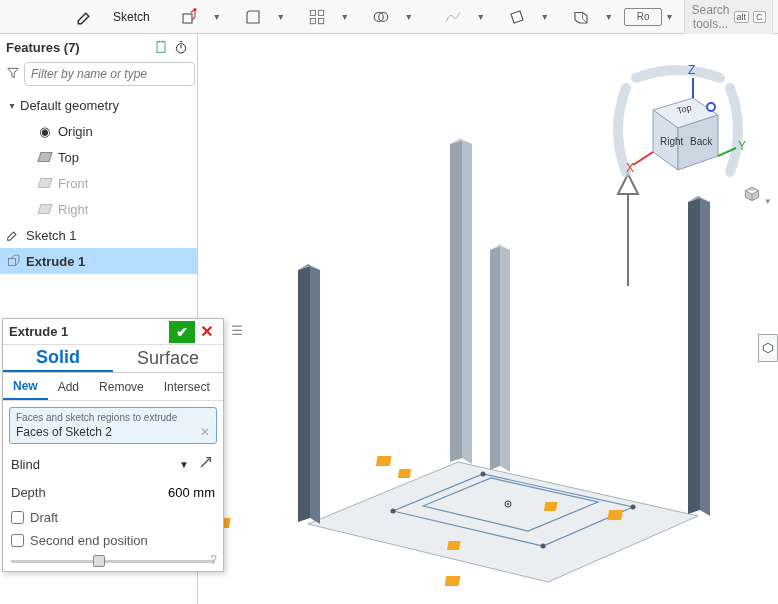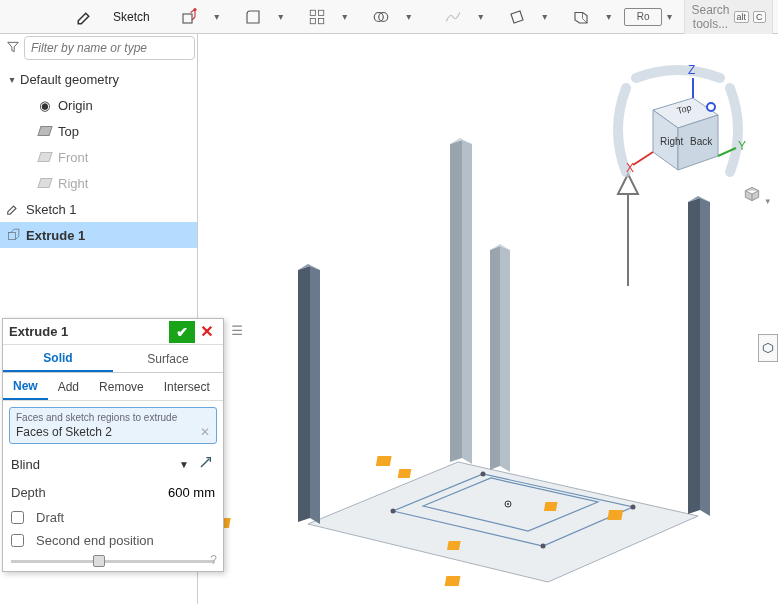--- a/index.html
+++ b/index.html
@@ -44,35 +44,35 @@
 .bold { font-weight: bold; }
 
 
 .dialog { position: absolute; left: 2px; top: 318px; width: 222px; background: #fff; border: 1px solid #bbb; box-shadow: 2px 2px 6px rgba(0,0,0,0.2); font-size: 13px; }
 .dlg-title { display: flex; align-items: center; height: 26px; padding: 0 6px; border-bottom: 1px solid #ddd; font-weight: bold; }
 .dlg-title .spacer { flex: 1; }
 .btn-ok { width: 26px; height: 22px; background: #19a319; color: #fff; display: flex; align-items: center; justify-content: center; cursor: pointer; font-size: 14px; }
 .btn-x { width: 20px; height: 22px; color: #d22; display: flex; align-items: center; justify-content: center; cursor: pointer; font-size: 16px; margin-left: 2px; font-weight: bold; }
 .dlg-menu { position: absolute; right: -20px; top: 4px; color: #888; cursor: pointer; }
 .dlg-tabs { display: flex; height: 28px; border-bottom: 1px solid #ccc; }
-.dlg-tab { flex: 1; display: flex; align-items: center; justify-content: center; cursor: pointer; font-size: 12px; color: #555; }
+.dlg-tab { flex: 1; display: flex; align-items: center; justify-content: center; cursor: pointer; font-size: 18px; color: #555; }
 .dlg-tab.active { color: #0b6fc7; border-bottom: 2px solid #0b6fc7; font-weight: bold; }
 .dlg-ops { display: flex; height: 28px; border-bottom: 1px solid #ddd; }
 .dlg-op { padding: 0 10px; display: flex; align-items: center; cursor: pointer; font-size: 12px; color: #444; }
 .dlg-op.active { color: #0b6fc7; border-bottom: 2px solid #0b6fc7; font-weight: bold; }
 .dlg-field { margin: 6px; border: 1px solid #6aa6dd; background: #e9f3fc; border-radius: 3px; padding: 4px 6px; font-size: 12px; position: relative; }
 .dlg-field .lbl { font-size: 10px; color: #667; }
 .dlg-field .val { font-size: 12px; color: #333; margin-top: 2px; }
 .dlg-field .clr { position: absolute; right: 6px; bottom: 4px; color: #aaa; cursor: pointer; }
 .dlg-row { display: flex; align-items: center; height: 28px; padding: 0 8px; font-size: 13px; color: #444; }
 .dlg-row .spacer { flex: 1; }
 .dlg-row select, .dlg-row .fake-select { border: none; background: transparent; font-size: 13px; color: #333; cursor: pointer; display: flex; align-items: center; gap: 4px; }
 .dlg-row input[type=text] { border: none; text-align: right; width: 80px; font-size: 13px; }
 .dlg-row .wand { width: 20px; text-align: center; color: #356; cursor: pointer; margin-left: 6px; }
-.chk { display: flex; align-items: center; gap: 12px; padding: 4px 8px; font-size: 13px; color: #555; }
+.chk { display: flex; align-items: center; gap: 6px; padding: 4px 8px; font-size: 13px; color: #555; }
 .chk input { margin: 0; }
 .slider-row { padding: 8px; display: flex; align-items: center; }
 .slider-track { flex: 1; height: 3px; background: #ccc; position: relative; }
 .slider-thumb { position: absolute; left: 40%; top: -5px; width: 12px; height: 12px; background: #ddd; border: 1px solid #888; border-radius: 2px; }
 .help { position: absolute; right: 6px; bottom: 4px; color: #aaa; font-size: 12px; cursor: pointer; }
 
 
 .viewcube { position: absolute; right: 30px; top: 26px; width: 140px; height: 140px; }
 .small-cube { position: absolute; right: 8px; top: 150px; color: #888; cursor: pointer; }
 .side-attach { position: absolute; right: 0; top: 300px; width: 20px; height: 28px; border: 1px solid #aaa; background: #f8f8f8; display: flex; align-items: center; justify-content: center; color: #356; cursor: pointer; }
@@ -170,20 +170,36 @@
   </div>
   <div class="search-tools">
     <span>Search tools...</span>
     <span class="kbd">alt</span>
     <span class="kbd">C</span>
   </div>
 </div>
 
 <div class="main">
   <div class="sidebar">
+    <div class="panel-head">
+      <span>Features (7)</span>
+      <span class="spacer"></span>
+      <span class="ico-btn">
+          <svg width="16" height="16" viewBox="0 0 24 24">
+            <rect x="6" y="4" width="12" height="16" fill="none" stroke="#4a8" stroke-width="1.5"></rect>
+            <path d="M9 2 L9 6 M15 2 L15 6" stroke="#4a8"></path>
+          </svg>
+        </span>
+      <span class="ico-btn">
+          <svg width="16" height="16" viewBox="0 0 24 24">
+            <circle cx="12" cy="14" r="7" fill="none" stroke="#333" stroke-width="1.5"></circle>
+            <path d="M12 14 L12 9 M10 4 L14 4" stroke="#333" stroke-width="1.5"></path>
+          </svg>
+        </span>
+    </div>
     <div class="filter-row">
       <span class="funnel"><svg width="14" height="14" viewBox="0 0 24 24">
             <path d="M3 4 L21 4 L14 12 L14 20 L10 18 L10 12 Z" fill="none" stroke="#555" stroke-width="1.5"></path>
           </svg></span>
       <input type="text" placeholder="Filter by name or type" style="">
     </div>
     <div class="tree">
       <div class="tree-row">
         <span class="tw">▾</span>
         <span>Default geometry</span>

